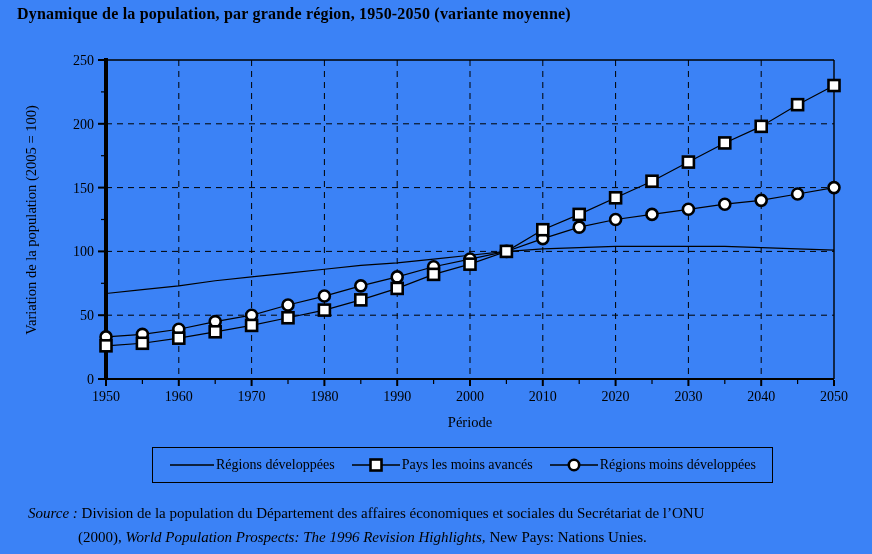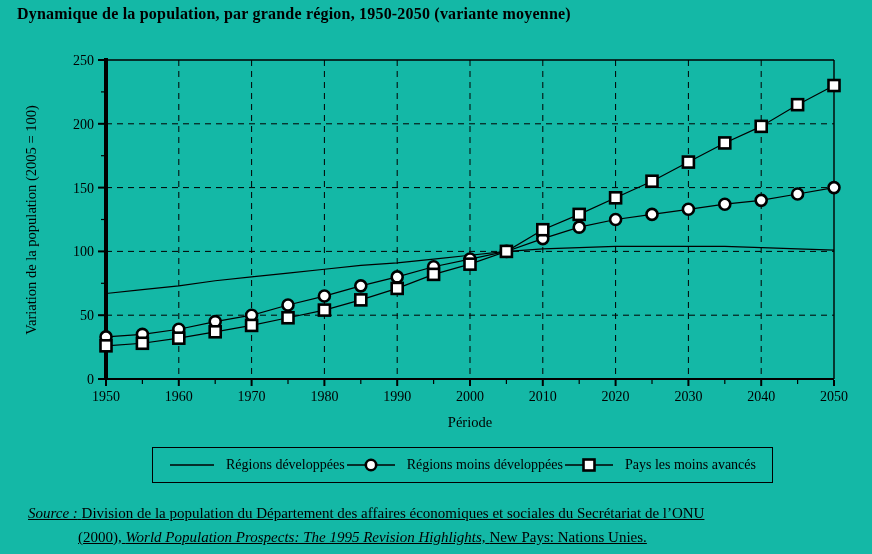--- a/index.html
+++ b/index.html
@@ -1,37 +1,37 @@
 <!DOCTYPE html>
 <html><head>
 <meta charset="utf-8">
 <style>
   html,body{margin:0;padding:0;background:#ffffff;}
-  .page{position:relative;width:872px;height:554px;background:#14b8a6;
+  .page{position:relative;width:872px;height:554px;background:#3b82f6;
         font-family:"Liberation Serif","DejaVu Serif",serif;color:#000;overflow:hidden;}
   .chart-title{position:absolute;left:17px;top:5px;font-size:16px;font-weight:bold;
         letter-spacing:.2px;white-space:nowrap;}
   svg.chart{position:absolute;left:0;top:0;}
   .grid{stroke:#000;stroke-width:1;stroke-dasharray:6 5;fill:none;}
   .border{stroke:#000;stroke-width:1.4;}
   .yaxis{stroke:#000;stroke-width:4;}
   .xaxis{stroke:#000;stroke-width:2;}
   .tick{stroke:#000;stroke-width:2;}
   .minortick{stroke:#000;stroke-width:1.2;}
   .ticklabel{font-family:"Liberation Serif","DejaVu Serif",serif;font-size:14px;fill:#000;}
   .axislabel{font-family:"Liberation Serif","DejaVu Serif",serif;font-size:14.5px;fill:#000;}
   .series-line{fill:none;stroke:#000;stroke-width:1.2;}
   .marker{fill:#fff;stroke:#000;stroke-width:2.6;}
   .legend{position:absolute;left:152px;top:447px;width:621px;height:36px;
         border:1px solid #000;display:flex;align-items:center;justify-content:space-between;
         padding:0 16px;box-sizing:border-box;}
-  .legend-item{display:flex;align-items:center;gap:11px;font-size:14px;white-space:nowrap;}
+  .legend-item{display:flex;align-items:center;gap:1px;font-size:14px;white-space:nowrap;}
   .legend-item svg{display:block;}
   .legend-item line{stroke:#000;stroke-width:1.4;}
-  .source{position:absolute;left:28px;top:501px;width:828px;font-size:15px;line-height:24px;text-decoration:underline;}
+  .source{position:absolute;left:28px;top:501px;width:828px;font-size:15px;line-height:24px;}
   .source .indent{padding-left:50px;}
   .it{font-style:italic;}
 </style>
 </head>
 <body>
 
 <div class="page">
 
   <div class="chart-title">Dynamique de la population, par grande région, 1950-2050 (variante moyenne)</div>
 
@@ -156,31 +156,31 @@
   <div class="legend">
     <div class="legend-item">
       <svg width="46" height="16">
         <line x1="1" y1="8" x2="45" y2="8"></line>
       </svg>
       <span>Régions développées</span>
     </div>
     <div class="legend-item">
       <svg width="50" height="16">
         <line x1="1" y1="8" x2="49" y2="8"></line>
-        <circle cx="25" cy="8" r="5.2" class="marker"></circle>
+        <rect x="19.5" y="2.5" width="11" height="11" class="marker"></rect>
       </svg>
-      <span>Régions moins développées</span>
+      <span>Pays les moins avancés</span>
     </div>
     <div class="legend-item">
       <svg width="50" height="16">
         <line x1="1" y1="8" x2="49" y2="8"></line>
-        <rect x="19.5" y="2.5" width="11" height="11" class="marker"></rect>
+        <circle cx="25" cy="8" r="5.2" class="marker"></circle>
       </svg>
-      <span>Pays les moins avancés</span>
+      <span>Régions moins développées</span>
     </div>
   </div>
 
   <div class="source">
     <div><span class="it">Source :</span> <span>Division de la population du Département des affaires économiques et sociales du Secrétariat de l’ONU</span></div>
-    <div class="indent"><span>(2000),</span> <span class="it">World Population Prospects: The 1995 Revision Highlights,</span> <span>New Pays: Nations Unies.</span></div>
+    <div class="indent"><span>(2000),</span> <span class="it">World Population Prospects: The 1996 Revision Highlights,</span> <span>New Pays: Nations Unies.</span></div>
   </div>
 
 </div>
 
 </body></html>

